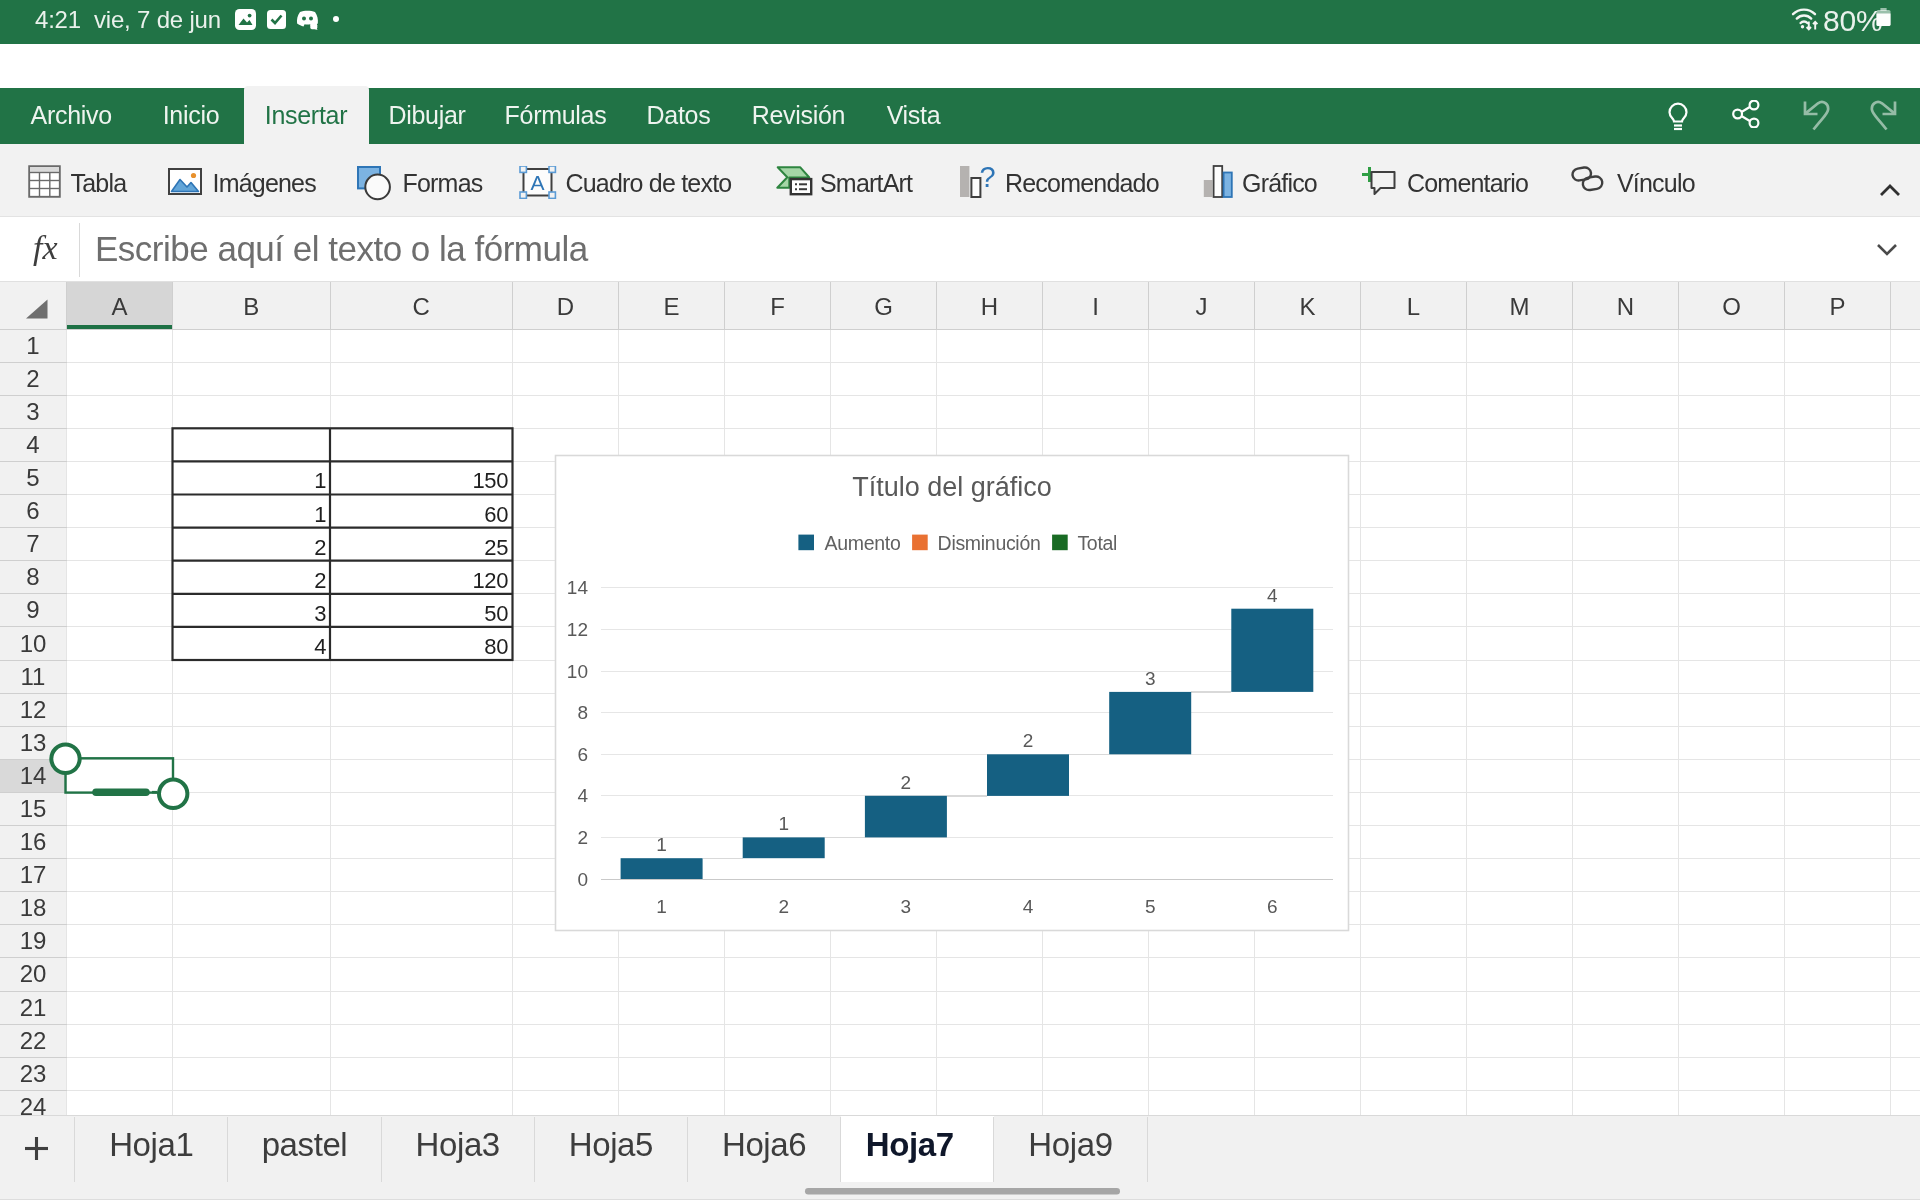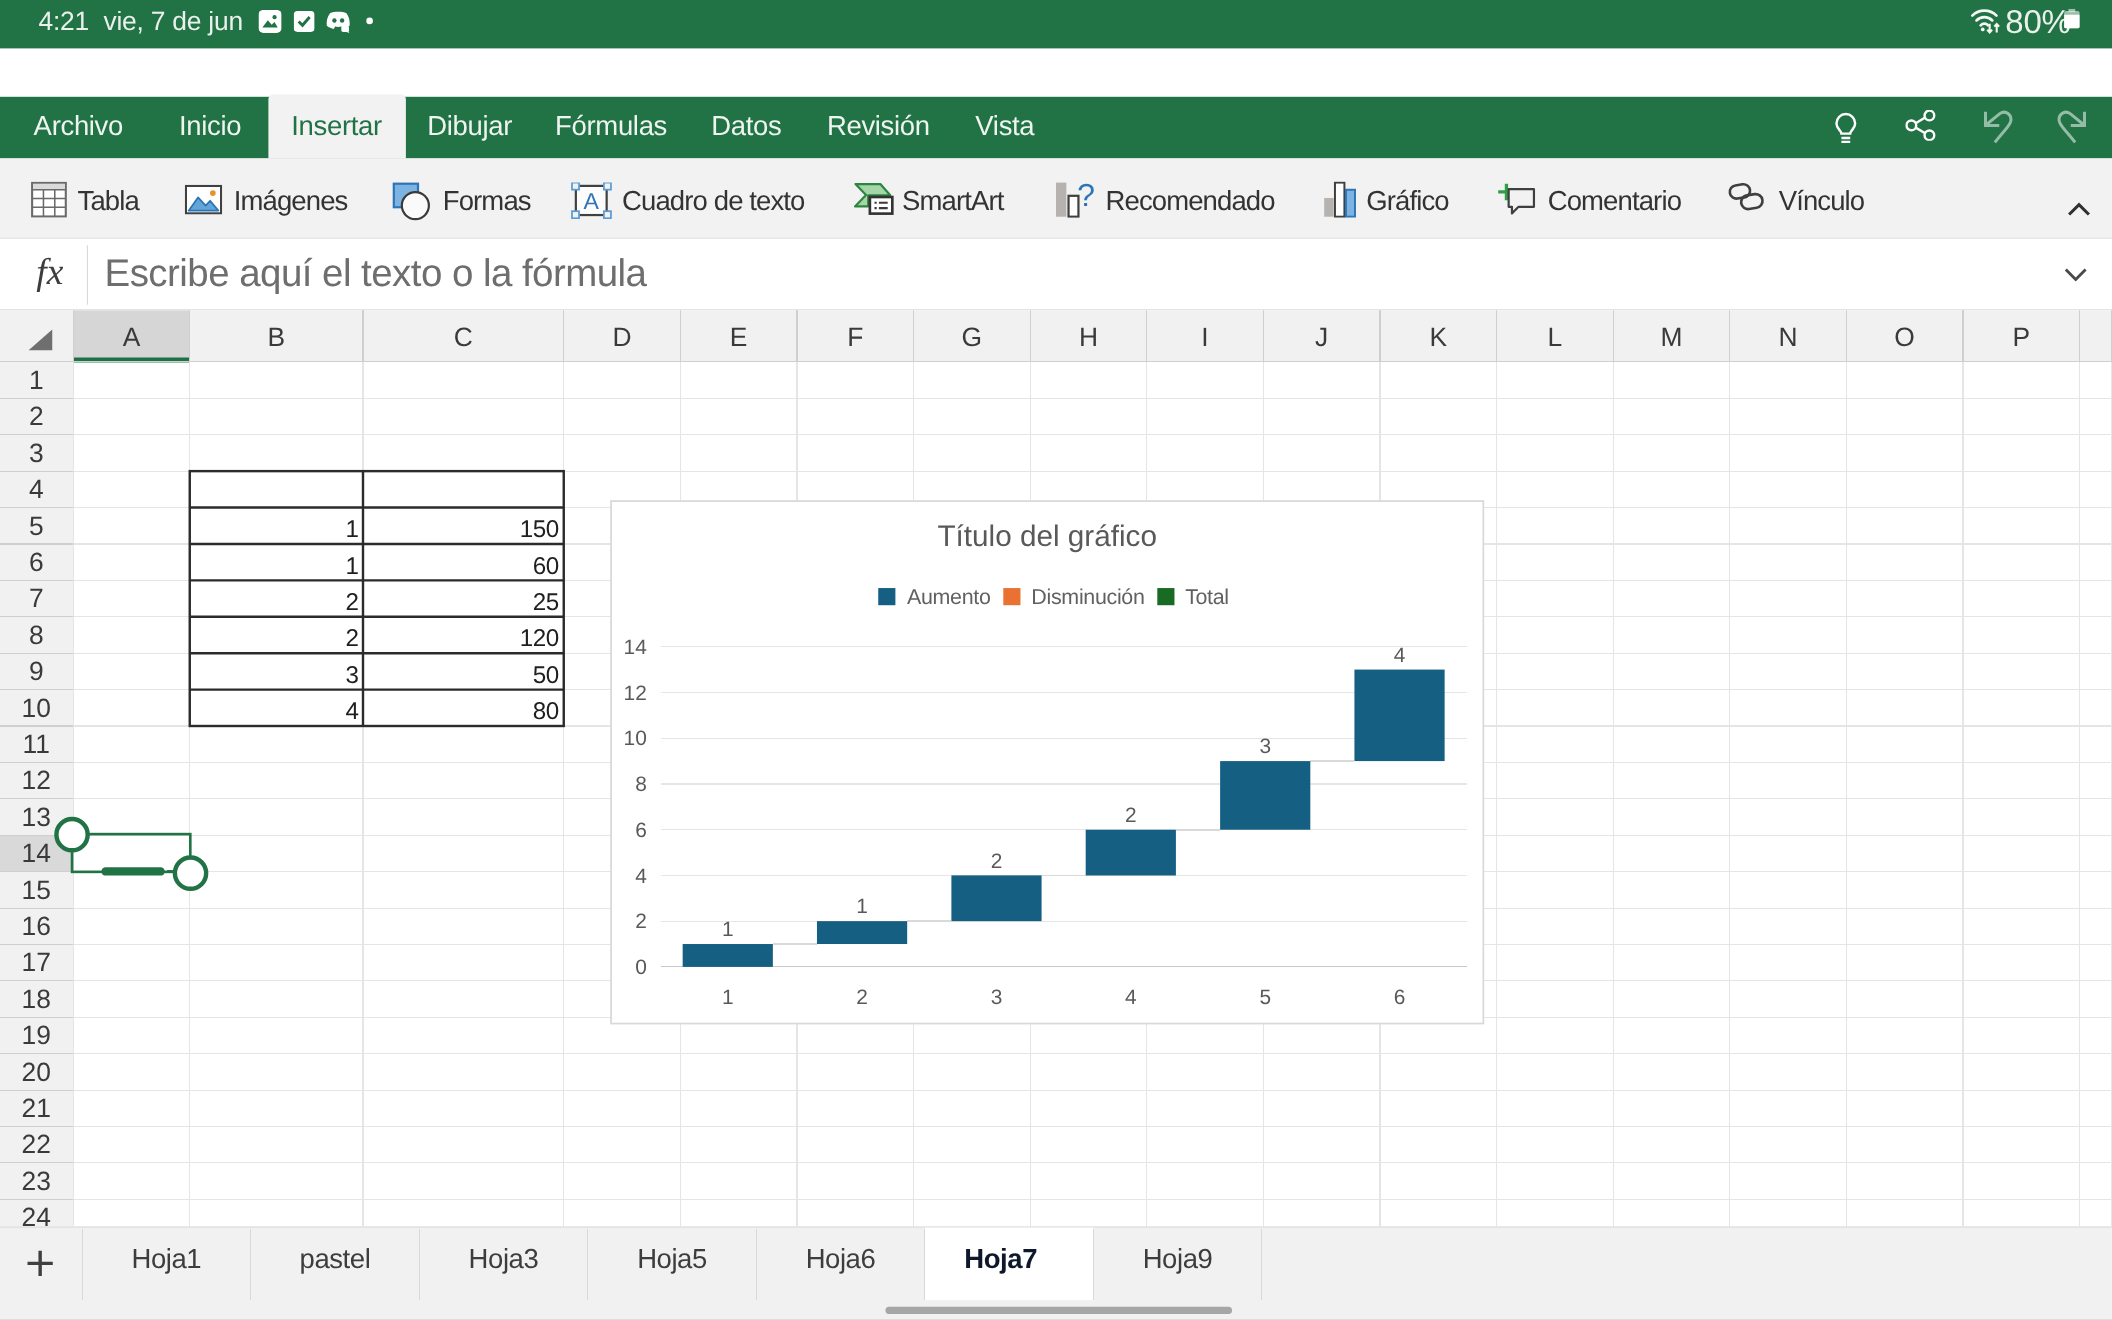--- a/index.html
+++ b/index.html
@@ -8,21 +8,21 @@
   #page { position:relative; width:1920px; height:1200px; }
   #statusbar { position:absolute; left:0; top:0; width:1920px; height:44px; background:#217346; }
   #titlebar { position:absolute; left:0; top:44px; width:1920px; height:44px; background:#217346; }
   #tabsbar { position:absolute; left:0; top:88px; width:1920px; height:56px; background:#217346; }
   #ribbon { position:absolute; left:0; top:144px; width:1920px; height:73px; background:#f2f2f2; border-bottom:1px solid #e3e3e3; }
   #fbar { position:absolute; left:0; top:218px; width:1920px; height:64px; background:#fff; border-bottom:1px solid #e0e0e0; }
   #tabbar { position:absolute; left:0; top:1115px; width:1920px; height:85px; background:#f1f1f1; border-top:1px solid #d9d9d9; }
   .st { color:#eaf1ec; font-size:24px; letter-spacing:-0.2px; }
   .mtab { position:absolute; top:0; height:56px; line-height:55px; color:#eef4ef; font-size:25px; letter-spacing:-0.3px; text-align:center; }
   .ract { color:#333333; font-size:25px; letter-spacing:-0.8px; position:absolute; top:0; height:73px; line-height:78px; white-space:nowrap; }
-  .stab { position:absolute; top:1px; height:66px; line-height:56px; font-size:25px; letter-spacing:-0.4px; color:#3d3d3d; text-align:center; }
+  .stab { position:absolute; top:1px; height:66px; line-height:56px; font-size:33px; letter-spacing:-0.4px; color:#3d3d3d; text-align:center; }
 </style></head>
 <body>
 <div id="page">
 
 <div id="statusbar">
   <span class="abs st" style="left:35px; top:6px;">4:21</span>
   <span class="abs st" style="left:94px; top:6px;">vie, 7 de jun</span>
   <svg class="abs" style="left:235px; top:9px" width="21" height="21" viewBox="0 0 21 21">
     <rect x="0" y="0" width="21" height="21" rx="4.5" fill="#fff"></rect>
     <polygon points="3.5,16 8.5,9.5 12,13.5 14.5,11 17.5,16" fill="#217346"></polygon>

